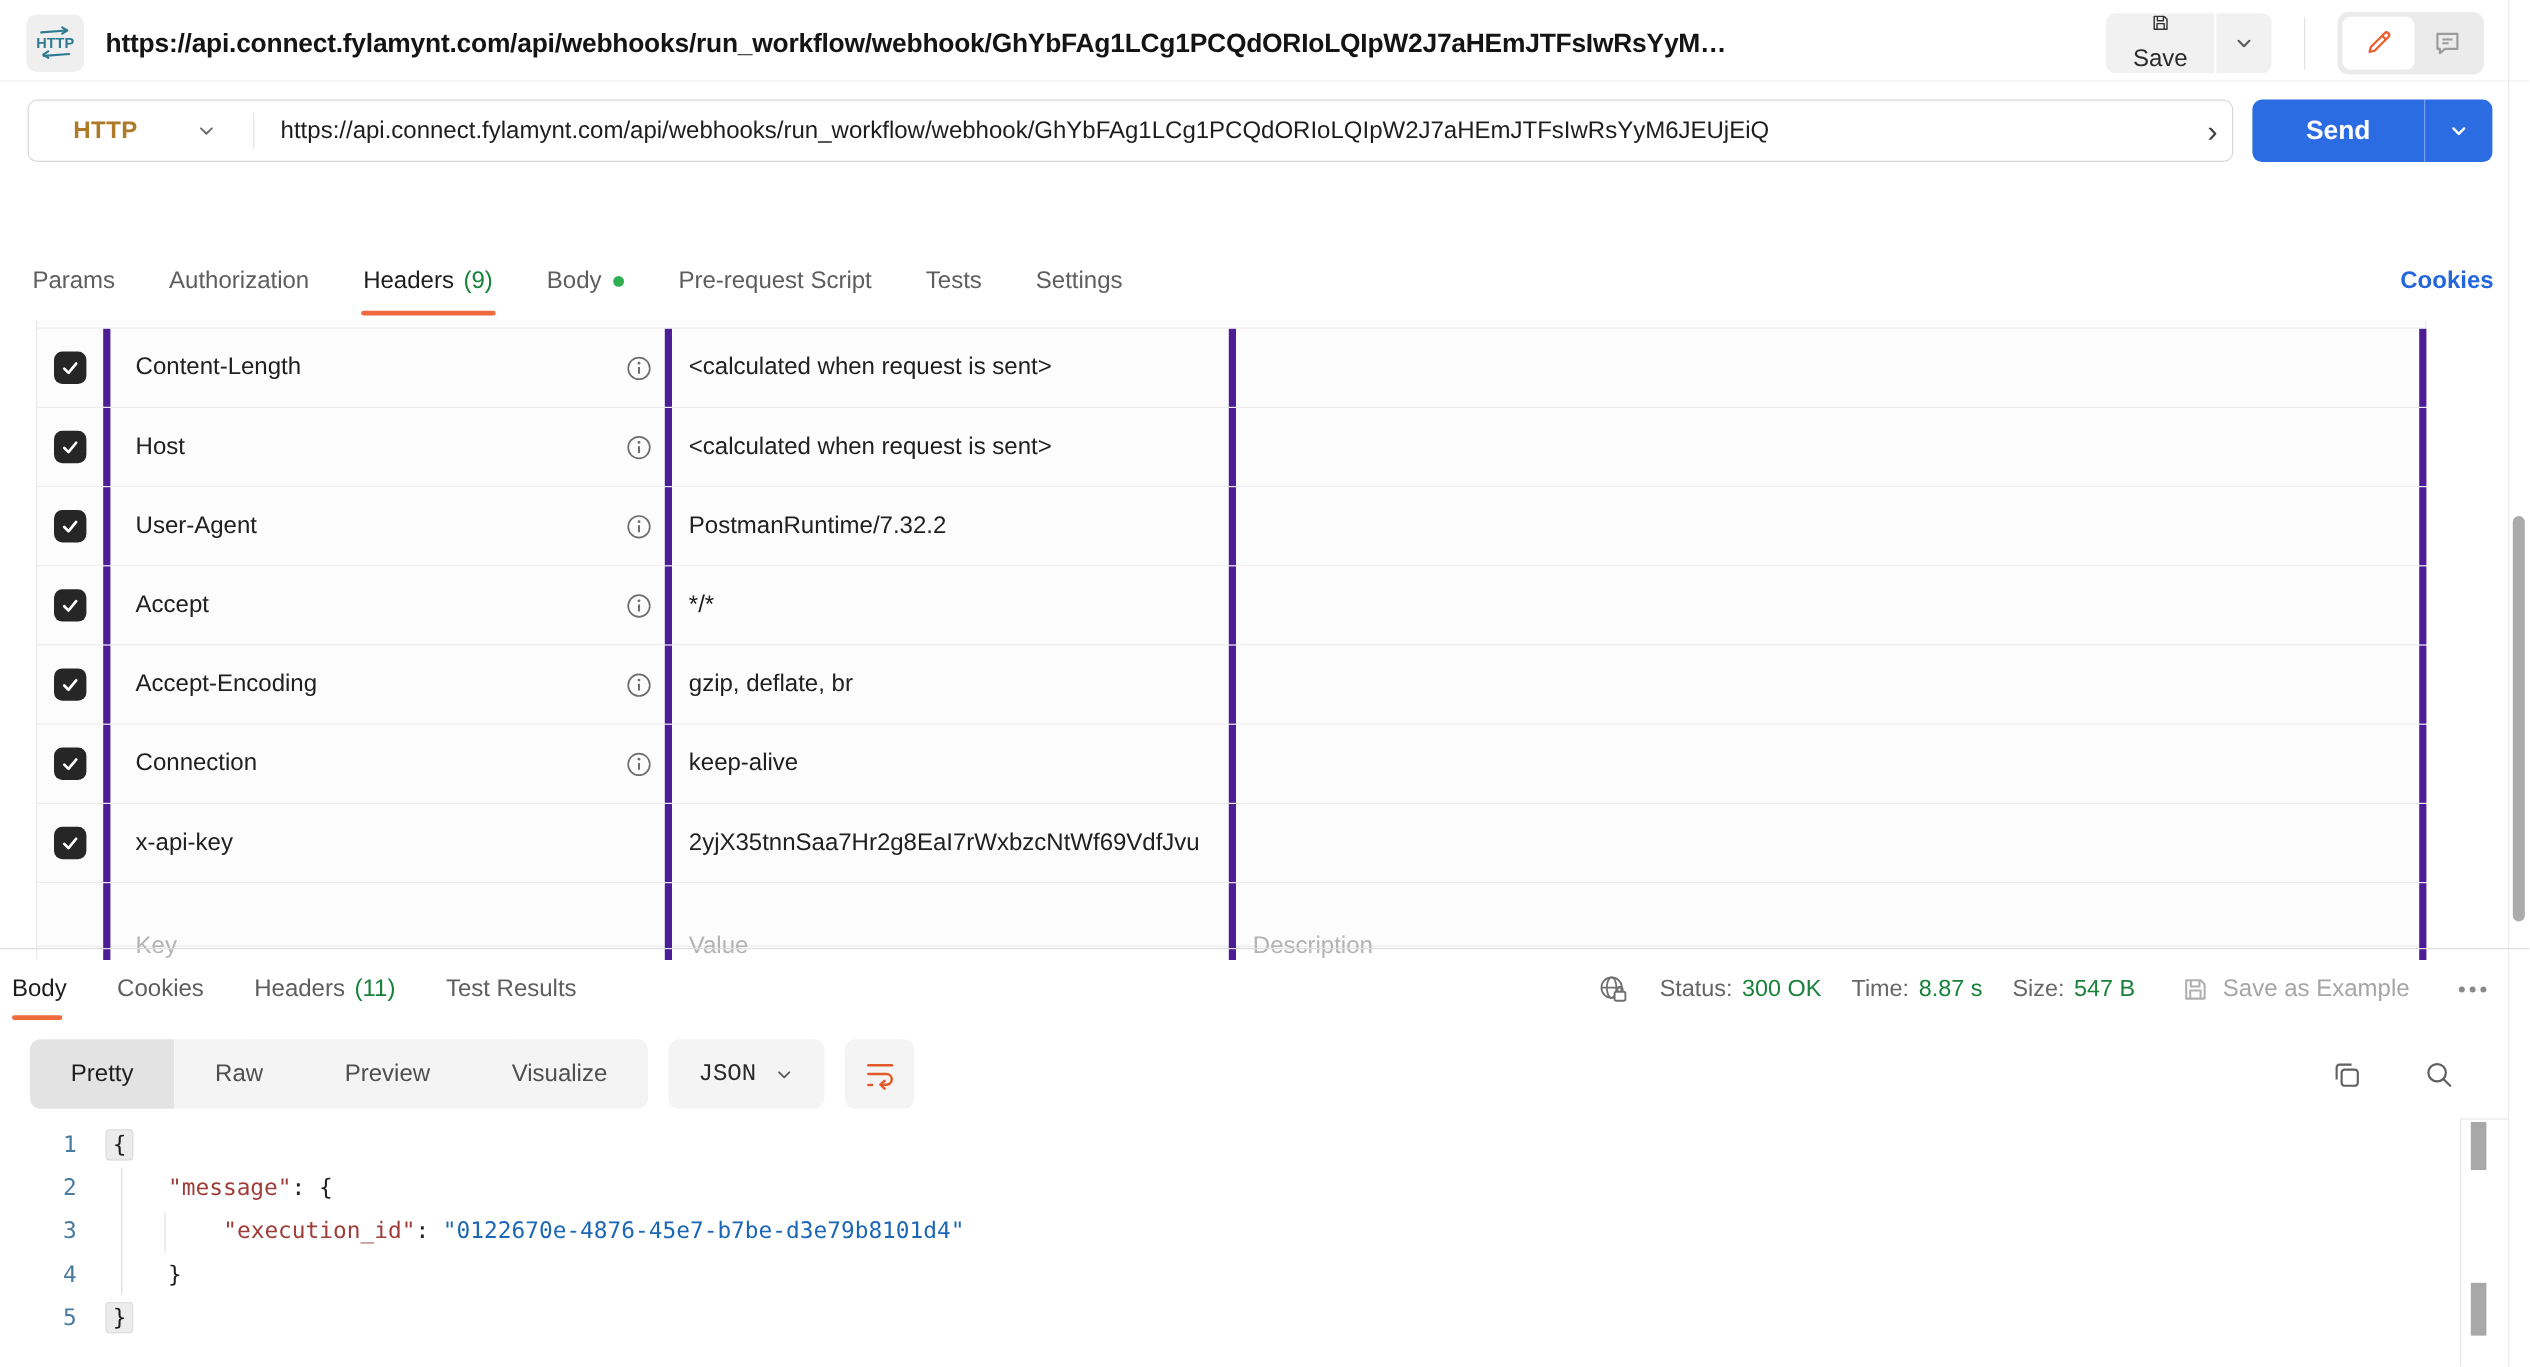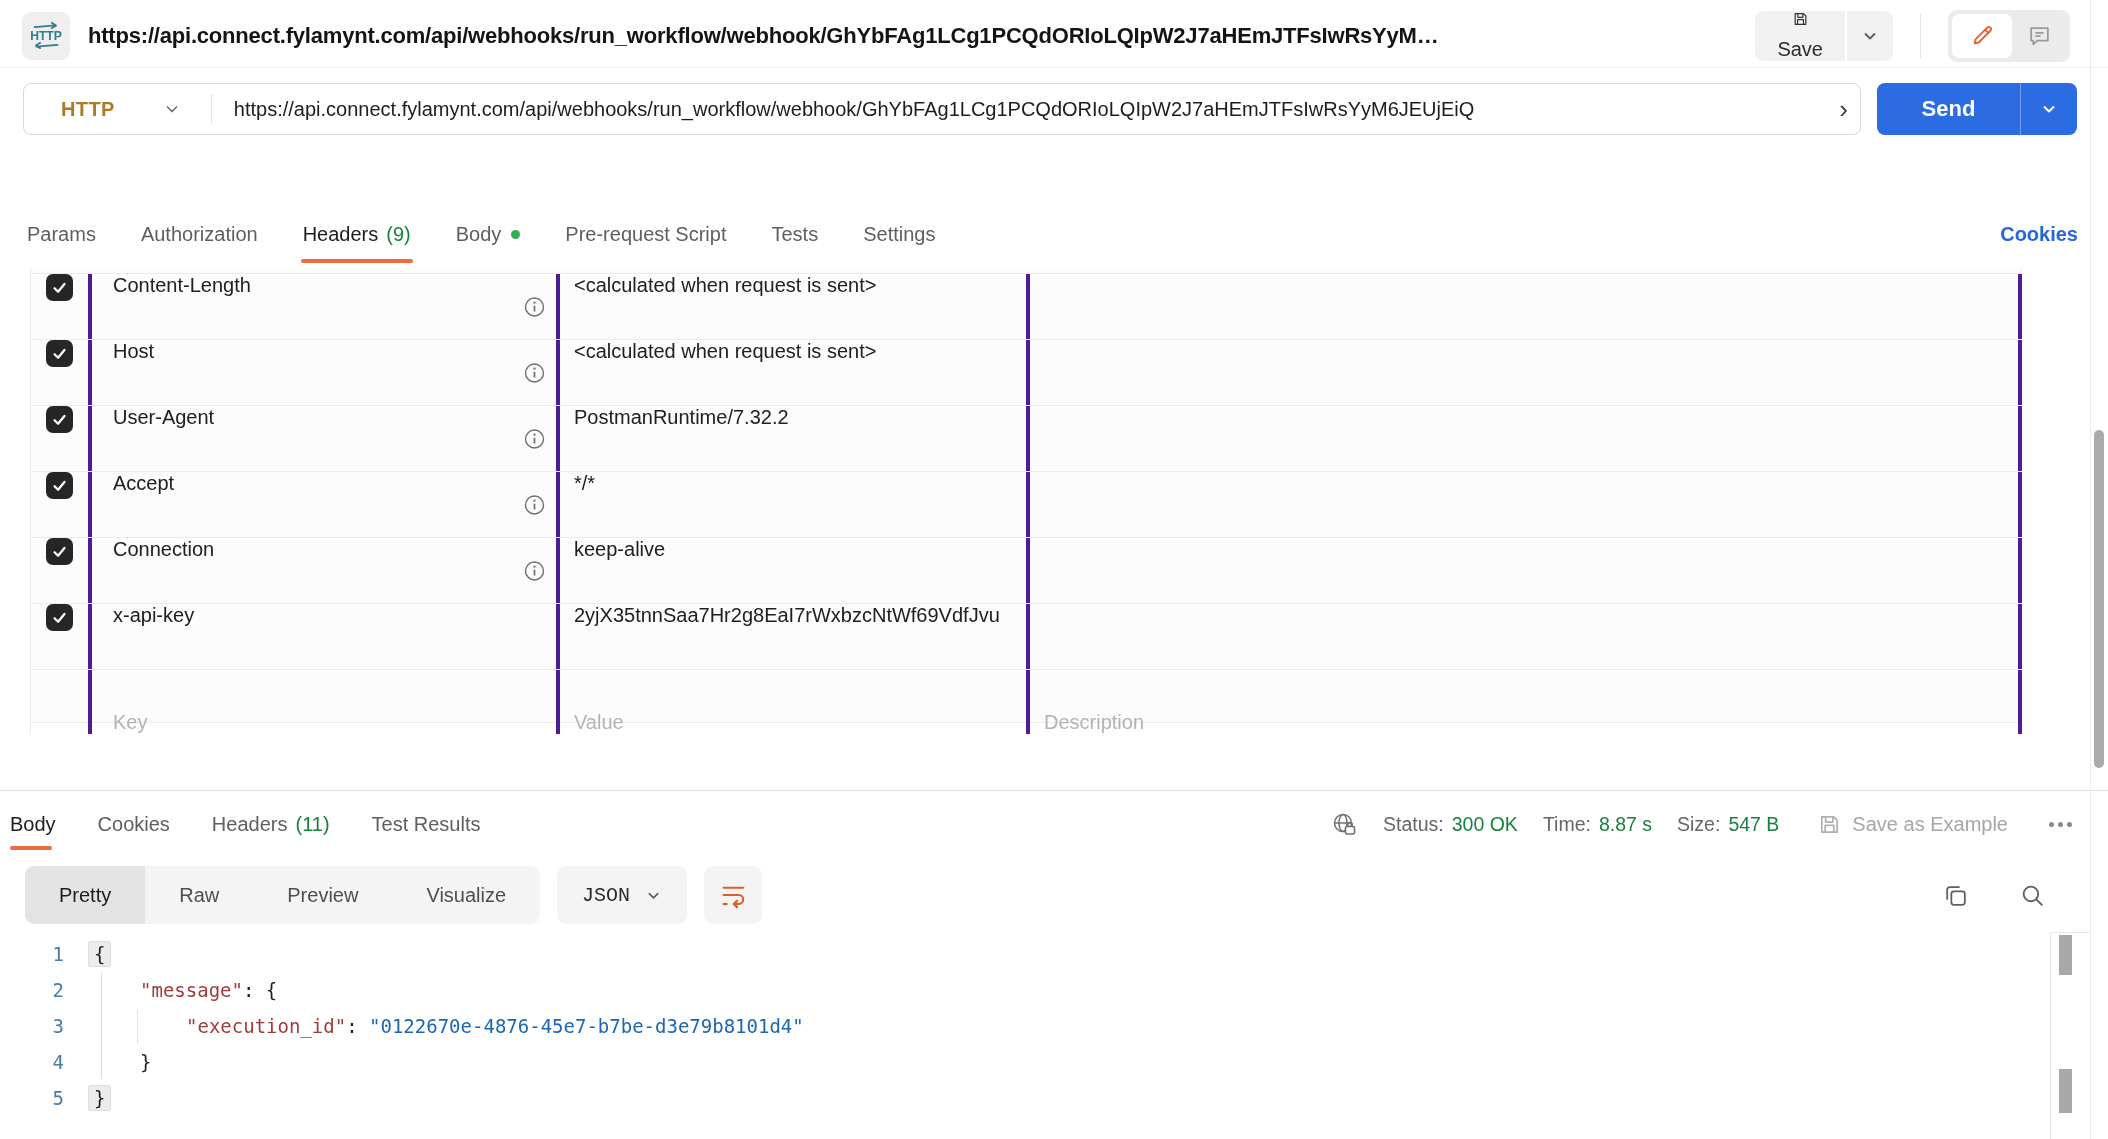--- a/index.html
+++ b/index.html
@@ -55,21 +55,21 @@
   .tab.active::after { content:""; position:absolute; left:-2px; right:-2px; bottom:0;
     height:4px; background:#ef6a3d; border-radius:3px; }
   .count { color:#18823b; margin-left:8px; }
   .body-dot { width:9px; height:9px; border-radius:50%; background:#2eb050; margin-left:10px; }
   .cookies-link { margin-left:auto; color:#2566dc; font-weight:700; font-size:20px; cursor:pointer; }
 
   
   .headers-table { position:absolute; top:267px; left:30px; width:1992px; }
   .t-row { display:grid; grid-template-columns:62px 468px 470px 1fr;
     border-bottom:1px solid #ececec; background:#fcfcfc; height:66px; }
-  .t-row > div { border-right:4px solid #4c1d95; display:flex; }
+  .t-row > div { border-right:6px solid #4c1d95; display:flex; align-items:center; }
   .t-row > div:first-child { border-left:1px solid #ececec; justify-content:center; }
   .t-sliver { height:7px; background:#fcfcfc; border-bottom:1px solid #ececec;
     border-left:1px solid #ececec; border-right:1px solid #ececec; }
   .checkbox { width:27px; height:27px; border-radius:7px; background:#262626;
     display:flex; align-items:center; justify-content:center; cursor:pointer; }
   .key-cell { padding-left:21px; font-size:20px; color:#202020; position:relative; }
   .info-wrap { position:absolute; right:11px; top:50%; transform:translateY(-50%); display:flex; cursor:pointer; }
   .val-cell { padding-left:14px; font-size:20px; color:#202020; }
   .ghost-row { height:53px; }
   .ghost-row span { color:#b3b3b3;margin-top:41px; }
@@ -324,20 +324,43 @@
             <circle cx="10.5" cy="6.2" r="1.15" fill="#6e6e6e"></circle>
           </svg>
         </span>
       </div>
     <div class="val-cell">
         <span>*/*</span>
       </div>
     <div></div>
   </div>
 
+  <div class="t-row">
+    <div>
+        <div class="checkbox">
+          <svg width="17" height="17" viewBox="0 0 24 24">
+            <polyline points="5,13 10,18 19,7" fill="none" stroke="#ffffff" stroke-width="3.2" stroke-linecap="round" stroke-linejoin="round"></polyline>
+          </svg>
+        </div>
+      </div>
+    <div class="key-cell">
+        <span>Accept-Encoding</span>
+        <span class="info-wrap">
+          <svg width="21" height="21" viewBox="0 0 21 21">
+            <circle cx="10.5" cy="10.5" r="9" fill="none" stroke="#6e6e6e" stroke-width="1.4"></circle>
+            <line x1="10.5" y1="9.3" x2="10.5" y2="15" stroke="#6e6e6e" stroke-width="1.7"></line>
+            <circle cx="10.5" cy="6.2" r="1.15" fill="#6e6e6e"></circle>
+          </svg>
+        </span>
+      </div>
+    <div class="val-cell">
+        <span>gzip, deflate, br</span>
+      </div>
+    <div></div>
+  </div>
 
   <div class="t-row">
     <div>
         <div class="checkbox">
           <svg width="17" height="17" viewBox="0 0 24 24">
             <polyline points="5,13 10,18 19,7" fill="none" stroke="#ffffff" stroke-width="3.2" stroke-linecap="round" stroke-linejoin="round"></polyline>
           </svg>
         </div>
       </div>
     <div class="key-cell">

